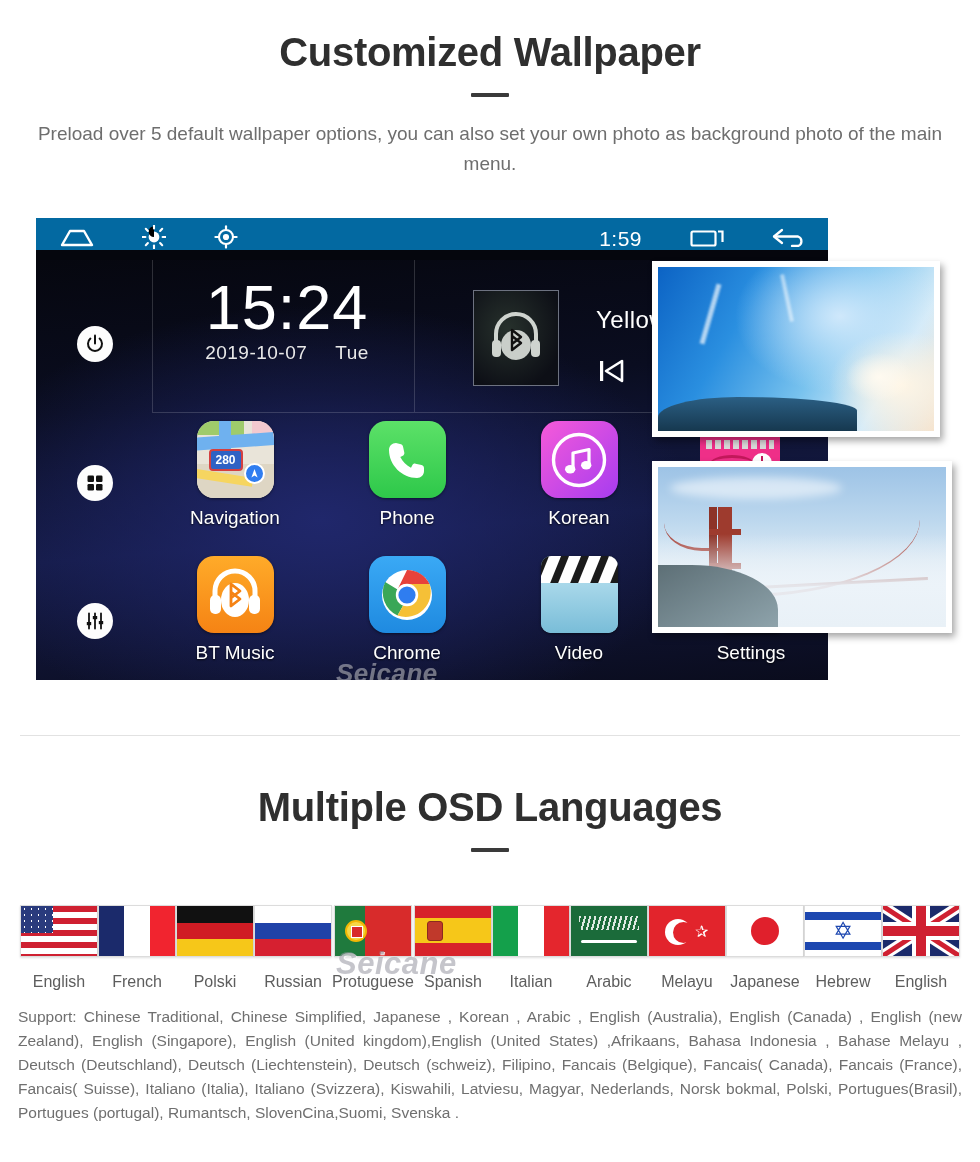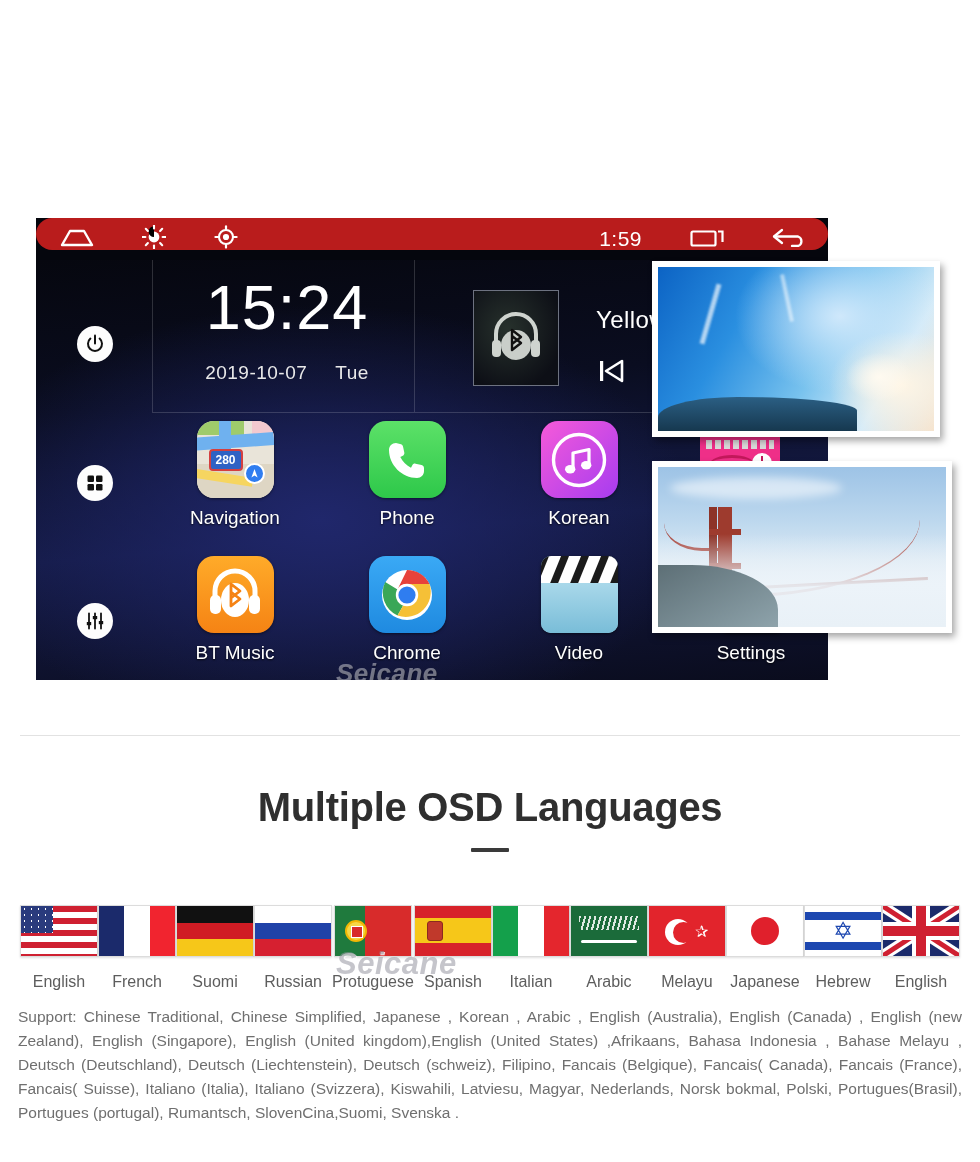--- a/index.html
+++ b/index.html
@@ -36,22 +36,21 @@
   
   .unit-wrap { position: absolute; left: 36px; top: 218px; width: 916px; height: 462px; }
   .unit {
     position: absolute; left: 0; top: 0;
     width: 792px; height: 462px;
     background: #05060d;
     overflow: hidden;
   }
   .statusbar {
     position: absolute; left: 0; top: 0; width: 100%; height: 32px;
-    background: #b91c1c;
-    border-radius: 21px;
+    background: #0369a1;
   }
   .sb-left { position: absolute; left: 24px; top: 0; height: 42px; display: flex; align-items: center; gap: 48px; }
   .sb-right { position: absolute; right: 22px; top: 0; height: 42px; display: flex; align-items: center; gap: 48px; }
   .sb-time { color: #fff; font-size: 21px; letter-spacing: .5px; }
 
   .desktop {
     position: absolute; left: 0; top: 42px; width: 100%; height: 420px;
     background:
       radial-gradient(ellipse 520px 300px at 36% 62%, #20276b 0%, rgba(32,39,107,0) 72%),
       linear-gradient(175deg, #06070f 0%, #0a0d20 32%, #141a45 62%, #0a0c1d 100%);
@@ -65,21 +64,21 @@
   .side-btn.b1 { top: 66px; }
   .side-btn.b2 { top: 205px; }
   .side-btn.b3 { top: 343px; }
 
   .vline { position: absolute; left: 116px; top: 0; width: 1px; height: 152px; background: rgba(255,255,255,.16); }
   .hline { position: absolute; left: 116px; top: 152px; width: 676px; height: 1px; background: rgba(255,255,255,.16); }
   .vline2 { position: absolute; left: 378px; top: 0; width: 1px; height: 152px; background: rgba(255,255,255,.16); }
 
   .clock { position: absolute; left: 130px; top: 12px; width: 242px; text-align: center; }
   .clock-time { color: #fff; font-size: 63px; font-weight: 300; letter-spacing: 1px; line-height: 70px; }
-  .clock-date { color: #e9e9e9; font-size: 19px; margin-top: 20px; letter-spacing: .5px; }
+  .clock-date { color: #e9e9e9; font-size: 19px; margin-top: 0; letter-spacing: .5px; }
   .clock-date .dow { margin-left: 28px; }
 
   .media { position: absolute; left: 390px; top: 14px; width: 400px; height: 132px; }
   .album-art {
     position: absolute; left: 47px; top: 16px; width: 86px; height: 96px;
     border: 1px solid #6d7280;
     background: radial-gradient(ellipse at 40% 40%, #27312c 0%, #0d0f16 78%);
     display: flex; align-items: center; justify-content: center;
   }
   .track-name { position: absolute; left: 170px; top: 32px; color: #fff; font-size: 24px; letter-spacing: .4px; }
@@ -246,20 +245,25 @@
     position: absolute; left: 18px; top: 1005px; width: 944px;
     font-size: 15.5px; line-height: 24px; color: #6f6f6f;
     text-align: justify;
   }
 </style>
 </head>
 <body>
 
 <div class="page">
 
+  <div style="position:absolute;left:0;top:30px;width:980px;">
+    <div class="section-title">Customized Wallpaper</div>
+    <div class="rule"></div>
+    <div class="subtitle">Preload over 5 default wallpaper options, you can also set your own photo as background photo of the main menu.</div>
+  </div>
 
   <div class="unit-wrap">
 
     <div class="unit">
 
       <div class="statusbar">
         <div class="sb-left">
           <span>
             <svg width="34" height="20" viewBox="0 0 34 20">
                 <path d="M2 18 L10 4 L24 4 L32 18 Z" fill="none" stroke="#fff" stroke-width="2.4" stroke-linejoin="round"></path>
@@ -510,21 +514,21 @@
       <div class="flag f-fr">
           <i class="b"></i>
           <i class="w"></i>
           <i class="r"></i>
         </div>
       <div class="flag-label">French</div>
     </div>
 
     <div class="flag-cell">
       <div class="flag f-de"></div>
-      <div class="flag-label">Suomi</div>
+      <div class="flag-label">Polski</div>
     </div>
 
     <div class="flag-cell">
       <div class="flag f-ru"></div>
       <div class="flag-label">Russian</div>
     </div>
 
     <div class="flag-cell">
       <div class="flag f-pt">
           <div class="crest"></div>

